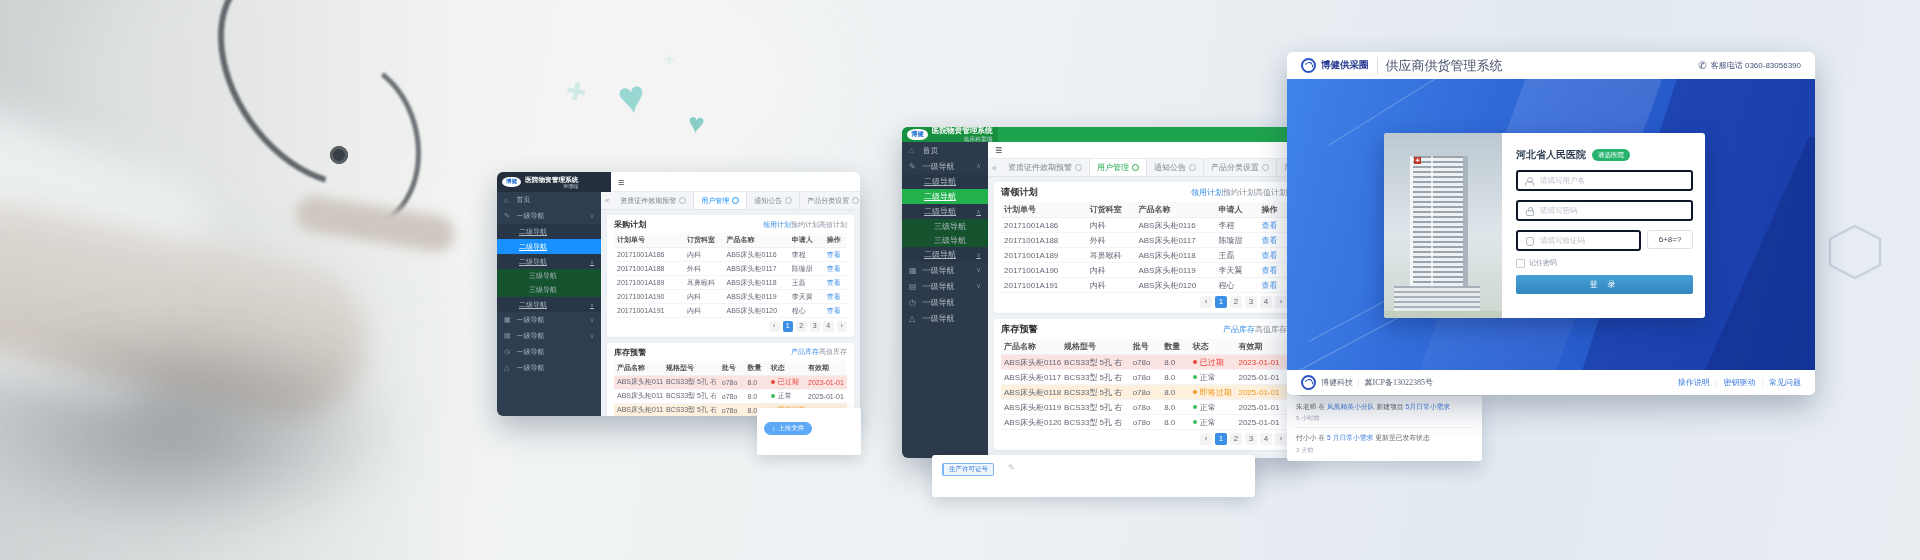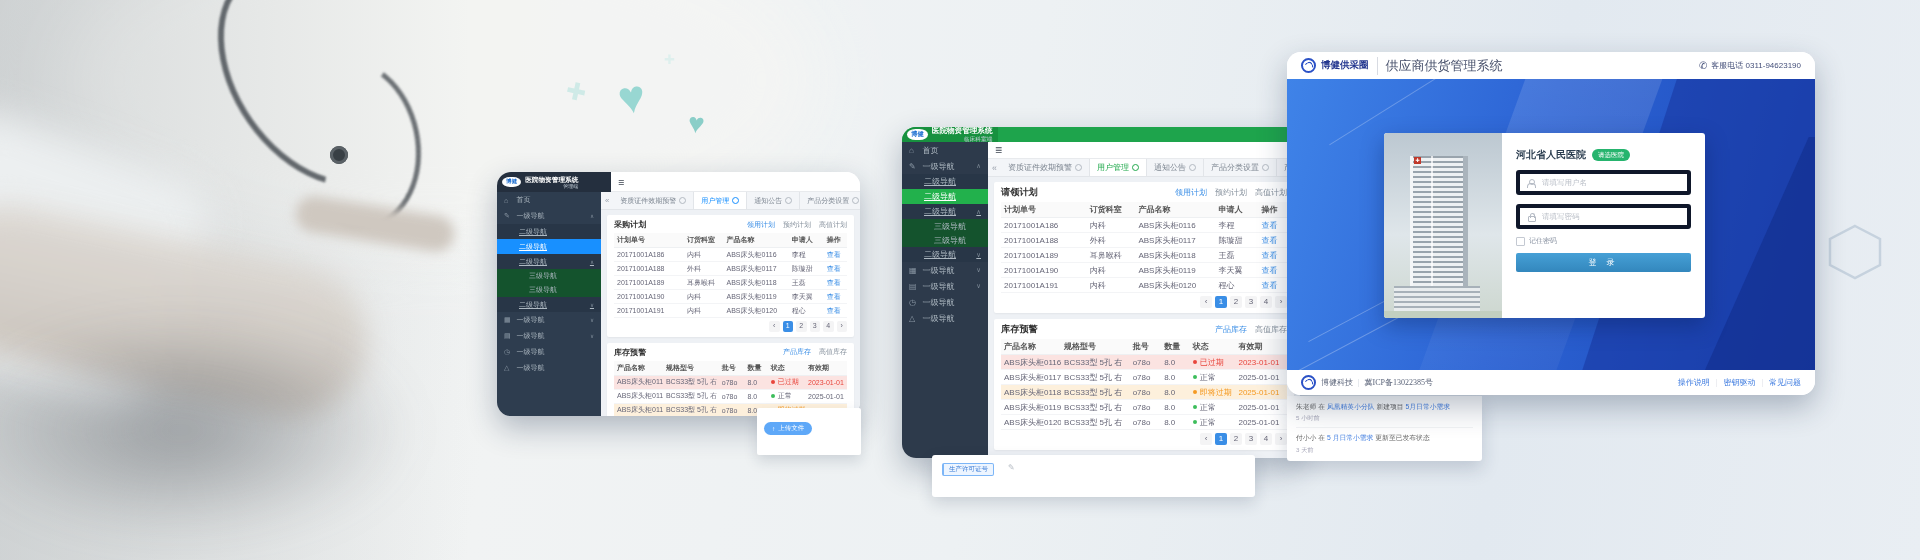--- a/index.html
+++ b/index.html
@@ -16,21 +16,21 @@
   .arm-shadow{left:-50px;top:320px;width:460px;height:220px;background:radial-gradient(closest-side,rgba(70,75,82,.45),rgba(70,75,82,0));filter:blur(24px);}
   .steth-a{left:233px;top:-46px;width:152px;height:232px;border:6px solid #41474d;border-radius:50%;border-right-color:transparent;border-bottom-color:transparent;transform:rotate(-35deg);opacity:.8;filter:blur(1px);}
   .steth-b{left:288px;top:58px;width:122px;height:162px;border:5px solid #41474d;border-radius:50%;border-top-color:transparent;border-left-color:transparent;transform:rotate(-12deg);opacity:.75;filter:blur(1px);}
   .steth-head{left:330px;top:146px;width:18px;height:18px;border-radius:50%;background:#383f44;box-shadow:inset 0 0 0 3px #5a6166;filter:blur(.5px);}
   .heart1{left:618px;top:70px;font-size:46px;color:#8fd4cf;transform:rotate(-8deg);opacity:.9;}
   .heart2{left:688px;top:108px;font-size:28px;color:#7fcac4;transform:rotate(6deg);opacity:.9;}
   .cross1{left:566px;top:78px;font-size:24px;color:#c9e9e5;transform:rotate(12deg);opacity:.85;}
   .cross2{left:664px;top:52px;font-size:13px;color:#d9efec;opacity:.8;}
   .hex{left:1826px;top:224px;}
   
-  .win{position:absolute;background:#fff;border-radius:14px;overflow:hidden;box-shadow:0 12px 30px rgba(25,45,75,.30);}
+  .win{position:absolute;background:#fff;border-radius:6px;overflow:hidden;box-shadow:0 12px 30px rgba(25,45,75,.30);}
   
   .win-admin{left:497px;top:172px;width:363px;height:244px;font-size:7px;}
   .win-clinic{left:902px;top:127px;width:398px;height:331px;font-size:8px;z-index:2;}
   .app-top{display:flex;height:20px;}
   .logo-block{width:104px;background:#242f3e;display:flex;align-items:center;padding:0 5px;gap:4px;flex:none;}
   .win-clinic .green-top{height:15px;background:#1ea44c;display:flex;align-items:stretch;}
   .win-clinic .logo-block{width:86px;background:#17913f;height:15px;}
   .logo-pill{background:#fff;color:#1d6fd1;font-weight:bold;font-size:.8em;border-radius:50%/60%;padding:1px 4px;flex:none;}
   .logo-txt{color:#fff;font-weight:bold;font-size:.95em;line-height:1.05;white-space:nowrap;}
   .logo-sub{color:#c8d2dc;font-size:.72em;text-align:right;display:block;}
@@ -55,21 +55,21 @@
   .tab{display:flex;align-items:center;gap:3px;padding:0 7px;border-right:1px solid #e2e5e9;color:#7c8590;cursor:pointer;flex:none;}
   .tab .t-ring{width:5px;height:5px;border:1px solid #b3bac2;border-radius:50%;}
   .win-admin .tab.active{background:#fff;color:#1890ff;}
   .win-admin .tab.active .t-ring{border-color:#1890ff;}
   .win-clinic .tab.active{background:#fff;color:#21a94c;}
   .win-clinic .tab.active .t-ring{border-color:#21a94c;}
   .content{flex:1;padding:5px 6px;display:flex;flex-direction:column;gap:6px;overflow:hidden;}
   .card{background:#fff;border-radius:2px;box-shadow:0 1px 2px rgba(0,0,0,.05);padding:4px 7px 5px;}
   .card-hd{display:flex;align-items:center;margin-bottom:3px;}
   .card-title{font-weight:bold;color:#333;font-size:1.15em;}
-  .hd-links{margin-left:auto;display:flex;gap:8px;text-align:center;}
+  .hd-links{margin-left:auto;display:flex;text-align:center;}
   .lnk{color:#85909c;cursor:pointer;text-decoration:none;}
   .lnk.on{color:#3a8ee6;}
   table.tbl{width:100%;border-collapse:collapse;table-layout:fixed;}
   .tbl th{background:#fafafa;color:#555;text-align:left;font-weight:bold;padding:2px 3px;border-bottom:1px solid #eef0f2;overflow:hidden;white-space:nowrap;}
   .tbl td{color:#667;padding:1.5px 3px;border-bottom:1px solid #f3f4f6;overflow:hidden;white-space:nowrap;}
   .tbl a.view{color:#3a8ee6;cursor:pointer;}
   tr.row-expired td{background:#fbe3e1;}
   tr.row-warn td{background:#fdf0dc;}
   td.st .dot{display:inline-block;width:4px;height:4px;border-radius:50%;margin-right:3px;vertical-align:middle;background:#3dbd5b;}
   tr.row-expired td.st,.tbl tr.row-expired td.dt{color:#e8453c;}
@@ -101,21 +101,21 @@
   .bpane{width:118px;flex:none;position:relative;background:linear-gradient(180deg,#bcc8d1 0%,#dfe6ea 55%,#cdd7cf 100%);overflow:hidden;}
   .tower{position:absolute;left:26px;bottom:10px;width:50px;height:152px;background:repeating-linear-gradient(180deg,#99a4ad 0 2px,#eef1f3 2px 5px);border-left:3px solid #f4f6f7;border-right:5px solid #aab4bc;}
   .tower::after{content:"";position:absolute;left:18px;top:0;width:2px;height:100%;background:rgba(255,255,255,.7);}
   .podium{position:absolute;left:10px;bottom:6px;width:86px;height:26px;background:repeating-linear-gradient(180deg,#a7b1b9 0 2px,#e8ecee 2px 5px);}
   .redcross{position:absolute;left:30px;top:24px;width:7px;height:7px;background:#c0392b;color:#fff;font-size:5px;line-height:7px;text-align:center;}
   .ground{position:absolute;left:0;bottom:0;width:100%;height:7px;background:#c2cfc0;}
   .fpane{flex:1;padding:11px 14px 4px;display:flex;flex-direction:column;}
   .hosp-row{display:flex;align-items:center;gap:6px;margin:4px 0 8px;}
   .hosp{font-weight:bold;color:#2c3e50;font-size:10px;}
   .badge{background:#26b46e;color:#fff;font-size:6.5px;padding:1.5px 6px;border-radius:8px;}
-  .inp{display:flex;align-items:center;height:17px;border:4px solid #0f172a;border-radius:3px;margin-bottom:9px;background:#fff;}
+  .inp{display:flex;align-items:center;height:17px;border:2px solid #0f172a;border-radius:3px;margin-bottom:9px;background:#fff;}
   .inp input{border:none;outline:none;flex:1;font-size:7.5px;color:#556;min-width:0;background:transparent;font-family:inherit;}
   .inp input::placeholder{color:#b8bdc6;}
   .icn{position:relative;width:8px;height:8px;margin:0 5px 0 7px;flex:none;}
   .i-user::before{content:"";position:absolute;left:2px;top:0;width:4px;height:4px;border:1px solid #b4bac4;border-radius:50%;}
   .i-user::after{content:"";position:absolute;left:0;top:4.5px;width:7px;height:4px;border:1px solid #b4bac4;border-bottom:none;border-radius:4px 4px 0 0;}
   .i-lock::before{content:"";position:absolute;left:1px;top:3px;width:6px;height:4.5px;border:1px solid #b4bac4;border-radius:1px;}
   .i-lock::after{content:"";position:absolute;left:2.5px;top:0;width:3px;height:4px;border:1px solid #b4bac4;border-bottom:none;border-radius:3px 3px 0 0;}
   .i-shield::before{content:"";position:absolute;left:1px;top:0;width:6px;height:7px;border:1px solid #b4bac4;border-radius:3px 3px 3px 3px / 2px 2px 4.5px 4.5px;}
   .cap-row{display:flex;gap:6px;}
   .cap-row .inp{flex:1;}
@@ -632,21 +632,21 @@
     </div>
   </div>
 
   <div class="win win-login">
     <div class="lg-head">
       <span class="ring-logo"></span>
       <span class="brand">博健供采圈</span>
       <span class="prod">供应商供货管理系统</span>
       <span class="svc">
         <span class="ph">✆</span>
-        <span>客服电话 0311-94623190</span>
+        <span>客服电话 0360-83056390</span>
       </span>
     </div>
     <div class="lg-body">
       <div class="navy"></div>
       <div class="navy2"></div>
       <div class="streak"></div>
       <div class="thin-line tl1"></div>
       <div class="thin-line tl2"></div>
       <div class="dotline"></div>
       <div class="login-card">
@@ -661,20 +661,27 @@
             <span class="hosp">河北省人民医院</span>
             <span class="badge">请选医院</span>
           </div>
           <div class="inp">
             <span class="icn i-user"></span>
             <input placeholder="请填写用户名" style="">
           </div>
           <div class="inp">
             <span class="icn i-lock"></span>
             <input placeholder="请填写密码" style="">
+          </div>
+          <div class="cap-row">
+            <div class="inp">
+              <span class="icn i-shield"></span>
+              <input placeholder="请填写验证码" style="">
+            </div>
+            <div class="cap-box">6+8=?</div>
           </div>
           <div class="rem-row">
             <span class="cbx"></span>
             <span class="rem-lb">记住密码</span>
           </div>
           <button class="login-btn">登 录</button>
         </div>
       </div>
     </div>
     <div class="lg-foot">

